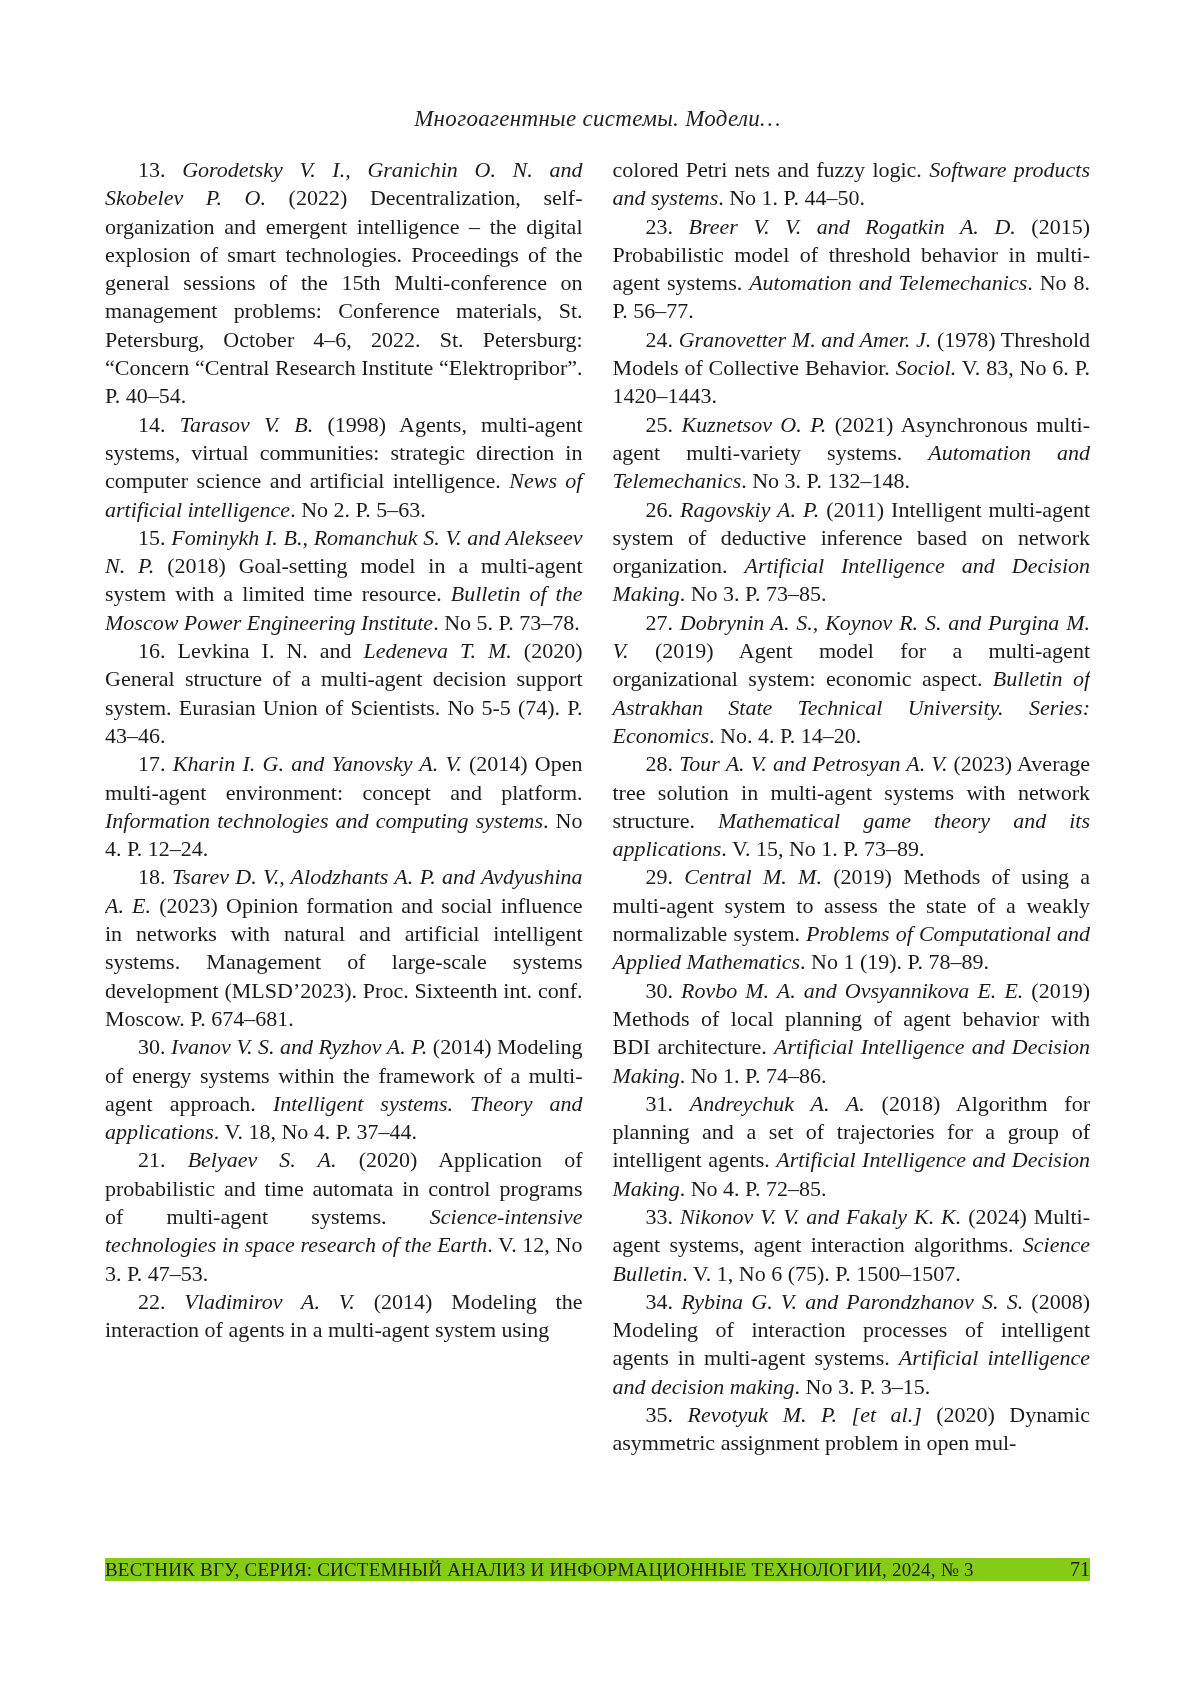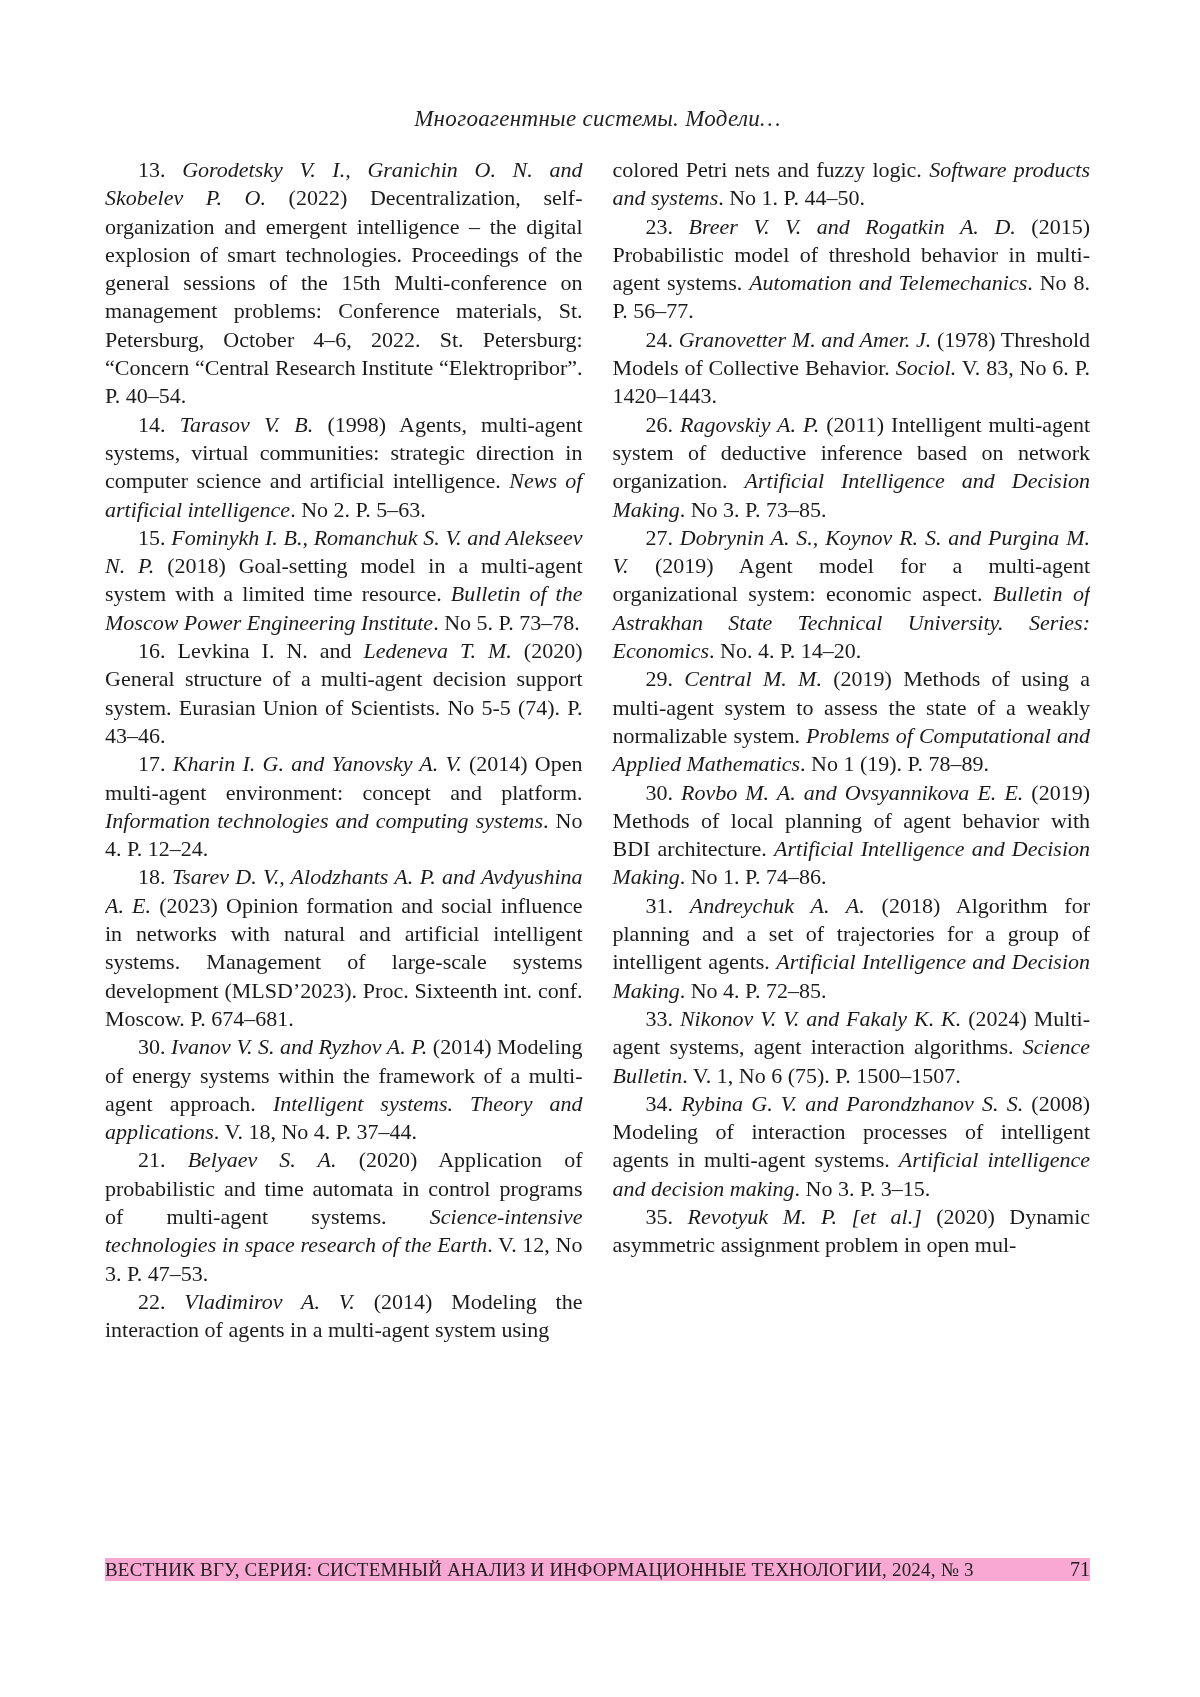--- a/index.html
+++ b/index.html
@@ -58,21 +58,21 @@
   .it {
     font-style: italic;
   }
   .footer {
     position: absolute;
     top: 1558px;
     left: 105px;
     width: 985px;
     display: flex;
     align-items: baseline;
-    background: #f9a8d4;
+    background: #84cc16;
   }
   .journal-line {
     font-size: 19px;
     letter-spacing: 0.2px;
     white-space: nowrap;
     color: #222;
   }
   .page-number {
     margin-left: auto;
     font-size: 20px;
@@ -95,22 +95,24 @@
         <p class="ref"><span>17. </span><span class="it">Kharin I. G. and Yanovsky A. V.</span><span> (2014) Open multi-agent environment: concept and platform. </span><span class="it">Information technologies and computing systems</span><span>. No 4. P. 12–24.</span></p>
         <p class="ref"><span>18. </span><span class="it">Tsarev D. V., Alodzhants A. P. and Avdyushina A. E.</span><span> (2023) Opinion formation and social influence in networks with natural and artificial intelligent systems. Management of large-scale systems development (MLSD’2023). Proc. Sixteenth int. conf. Moscow. P. 674–681.</span></p>
         <p class="ref"><span>30. </span><span class="it">Ivanov V. S. and Ryzhov A. P.</span><span> (2014) Modeling of energy systems within the framework of a multi-agent approach. </span><span class="it">Intelligent systems. Theory and applications</span><span>. V. 18, No 4. P. 37–44.</span></p>
         <p class="ref"><span>21. </span><span class="it">Belyaev S. A.</span><span> (2020) Application of probabilistic and time automata in control programs of multi-agent systems. </span><span class="it">Science-intensive technologies in space research of the Earth</span><span>. V. 12, No 3. P. 47–53.</span></p>
         <p class="ref"><span>22. </span><span class="it">Vladimirov A. V.</span><span> (2014) Modeling the interaction of agents in a multi-agent system using</span></p>
       </div>
     <div class="col" id="col-right">
         <p class="ref no-indent"><span>colored Petri nets and fuzzy logic. </span><span class="it">Software products and systems</span><span>. No 1. P. 44–50.</span></p>
         <p class="ref"><span>23. </span><span class="it">Breer V. V. and Rogatkin A. D.</span><span> (2015) Probabilistic model of threshold behavior in multi-agent systems. </span><span class="it">Automation and Telemechanics</span><span>. No 8. P. 56–77.</span></p>
         <p class="ref"><span>24. </span><span class="it">Granovetter M. and Amer. J.</span><span> (1978) Threshold Models of Collective Behavior. </span><span class="it">Sociol.</span><span> V. 83, No 6. P. 1420–1443.</span></p>
+        <p class="ref"><span>25. </span><span class="it">Kuznetsov O. P.</span><span> (2021) Asynchronous multi-agent multi-variety systems. </span><span class="it">Automation and Telemechanics</span><span>. No 3. P. 132–148.</span></p>
         <p class="ref"><span>26. </span><span class="it">Ragovskiy A. P.</span><span> (2011) Intelligent multi-agent system of deductive inference based on network organization. </span><span class="it">Artificial Intelligence and Decision Making</span><span>. No 3. P. 73–85.</span></p>
         <p class="ref"><span>27. </span><span class="it">Dobrynin A. S., Koynov R. S. and Purgina M. V.</span><span> (2019) Agent model for a multi-agent organizational system: economic aspect. </span><span class="it">Bulletin of Astrakhan State Technical University. Series: Economics</span><span>. No. 4. P. 14–20.</span></p>
+        <p class="ref"><span>28. </span><span class="it">Tour A. V. and Petrosyan A. V.</span><span> (2023) Average tree solution in multi-agent systems with network structure. </span><span class="it">Mathematical game theory and its applications</span><span>. V. 15, No 1. P. 73–89.</span></p>
         <p class="ref"><span>29. </span><span class="it">Central M. M.</span><span> (2019) Methods of using a multi-agent system to assess the state of a weakly normalizable system. </span><span class="it">Problems of Computational and Applied Mathematics</span><span>. No 1 (19). P. 78–89.</span></p>
         <p class="ref"><span>30. </span><span class="it">Rovbo M. A. and Ovsyannikova E. E.</span><span> (2019) Methods of local planning of agent behavior with BDI architecture. </span><span class="it">Artificial Intelligence and Decision Making</span><span>. No 1. P. 74–86.</span></p>
         <p class="ref"><span>31. </span><span class="it">Andreychuk A. A.</span><span> (2018) Algorithm for planning and a set of trajectories for a group of intelligent agents. </span><span class="it">Artificial Intelligence and Decision Making</span><span>. No 4. P. 72–85.</span></p>
         <p class="ref"><span>33. </span><span class="it">Nikonov V. V. and Fakaly K. K.</span><span> (2024) Multi-agent systems, agent interaction algorithms. </span><span class="it">Science Bulletin</span><span>. V. 1, No 6 (75). P. 1500–1507.</span></p>
         <p class="ref"><span>34. </span><span class="it">Rybina G. V. and Parondzhanov S. S.</span><span> (2008) Modeling of interaction processes of intelligent agents in multi-agent systems. </span><span class="it">Artificial intelligence and decision making</span><span>. No 3. P. 3–15.</span></p>
         <p class="ref"><span>35. </span><span class="it">Revotyuk M. P. [et al.]</span><span> (2020) Dynamic asymmetric assignment problem in open mul-</span></p>
       </div>
   </div>
 
   <div class="footer">

